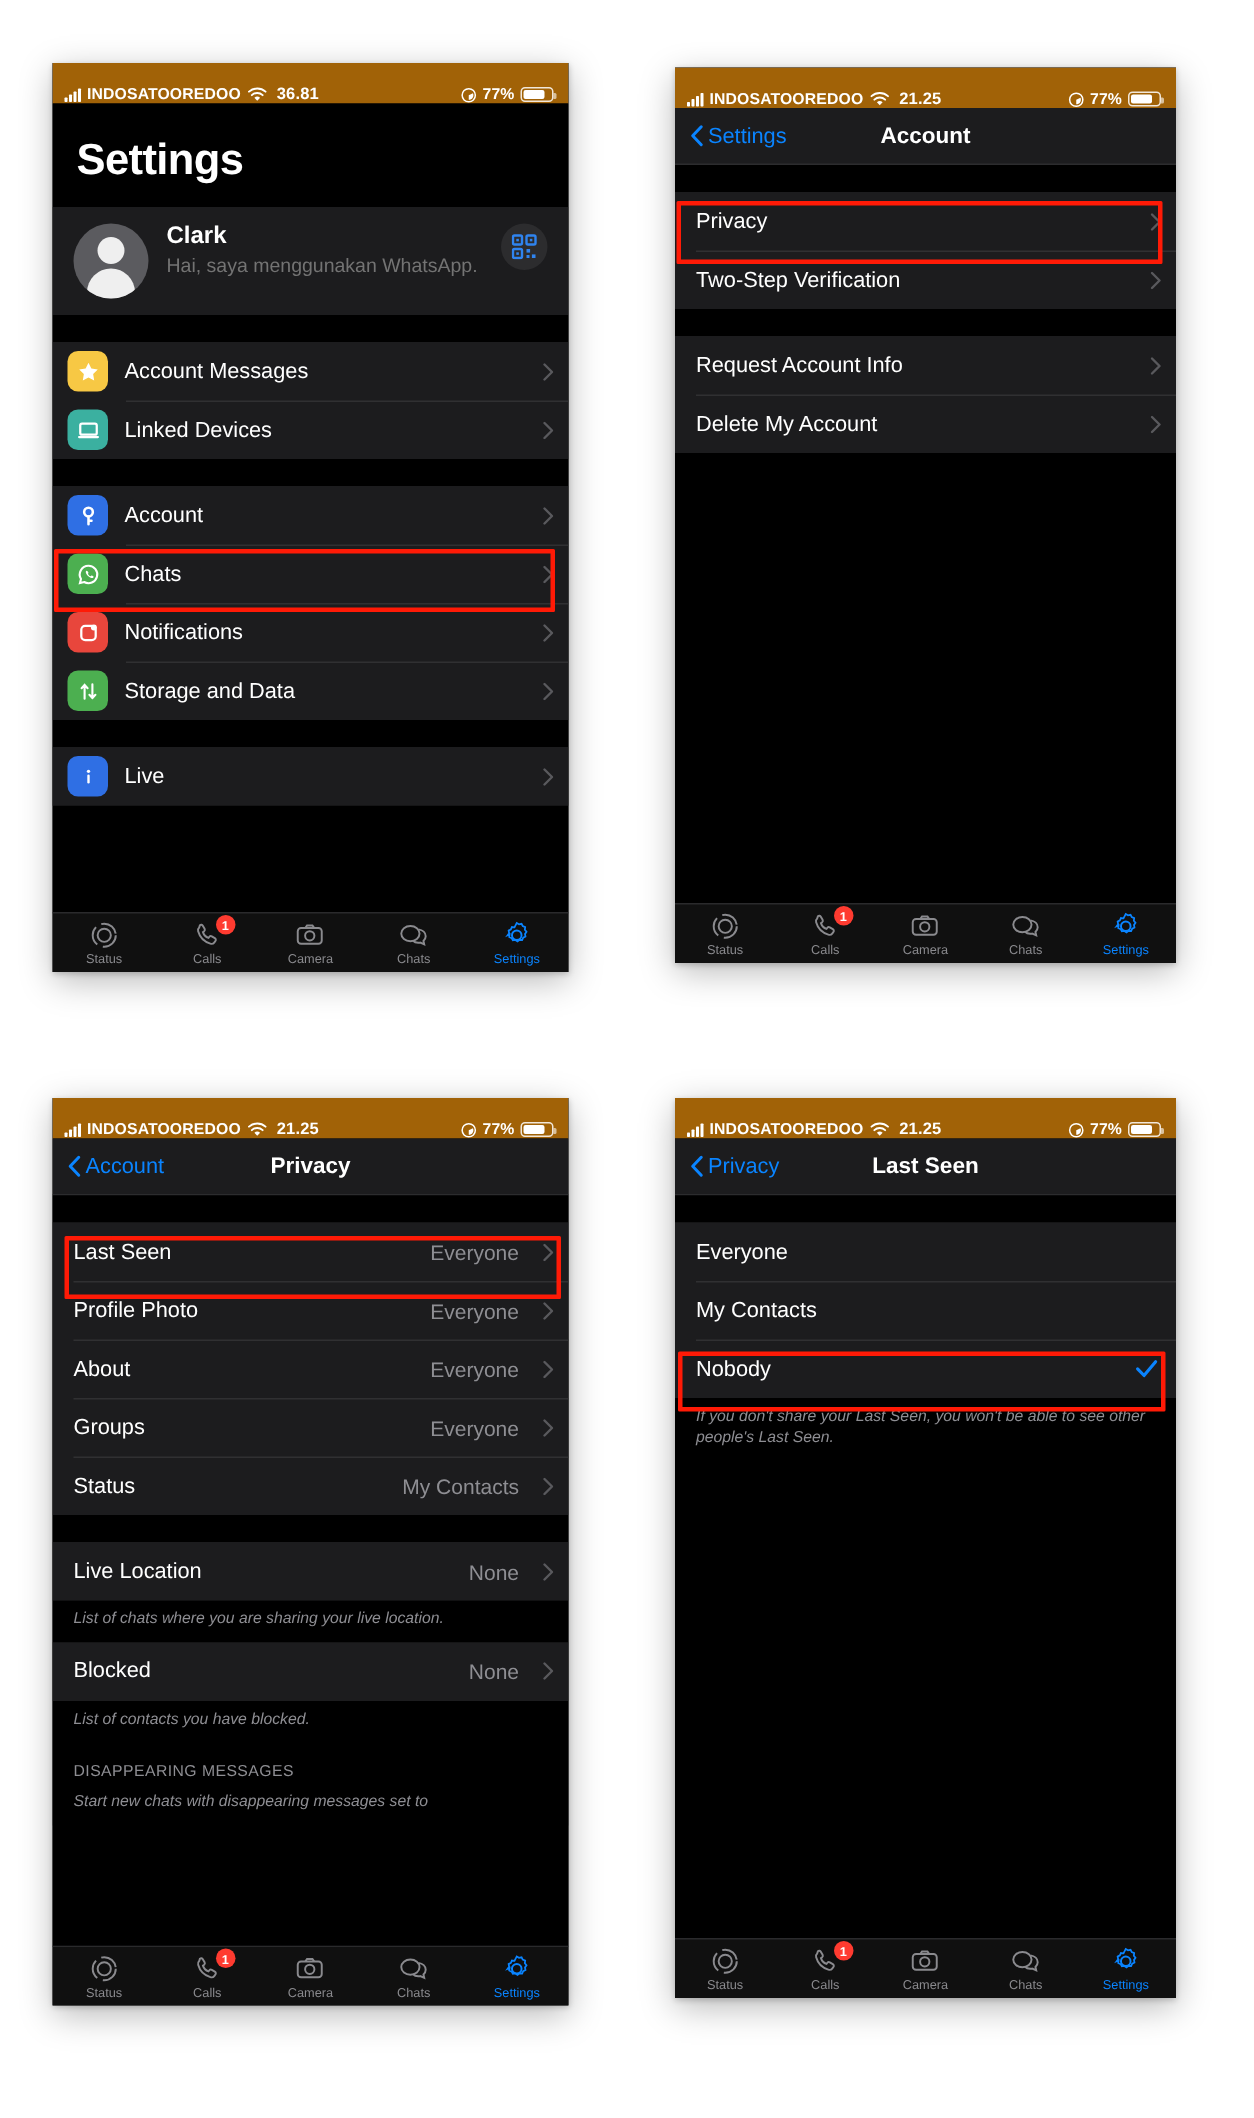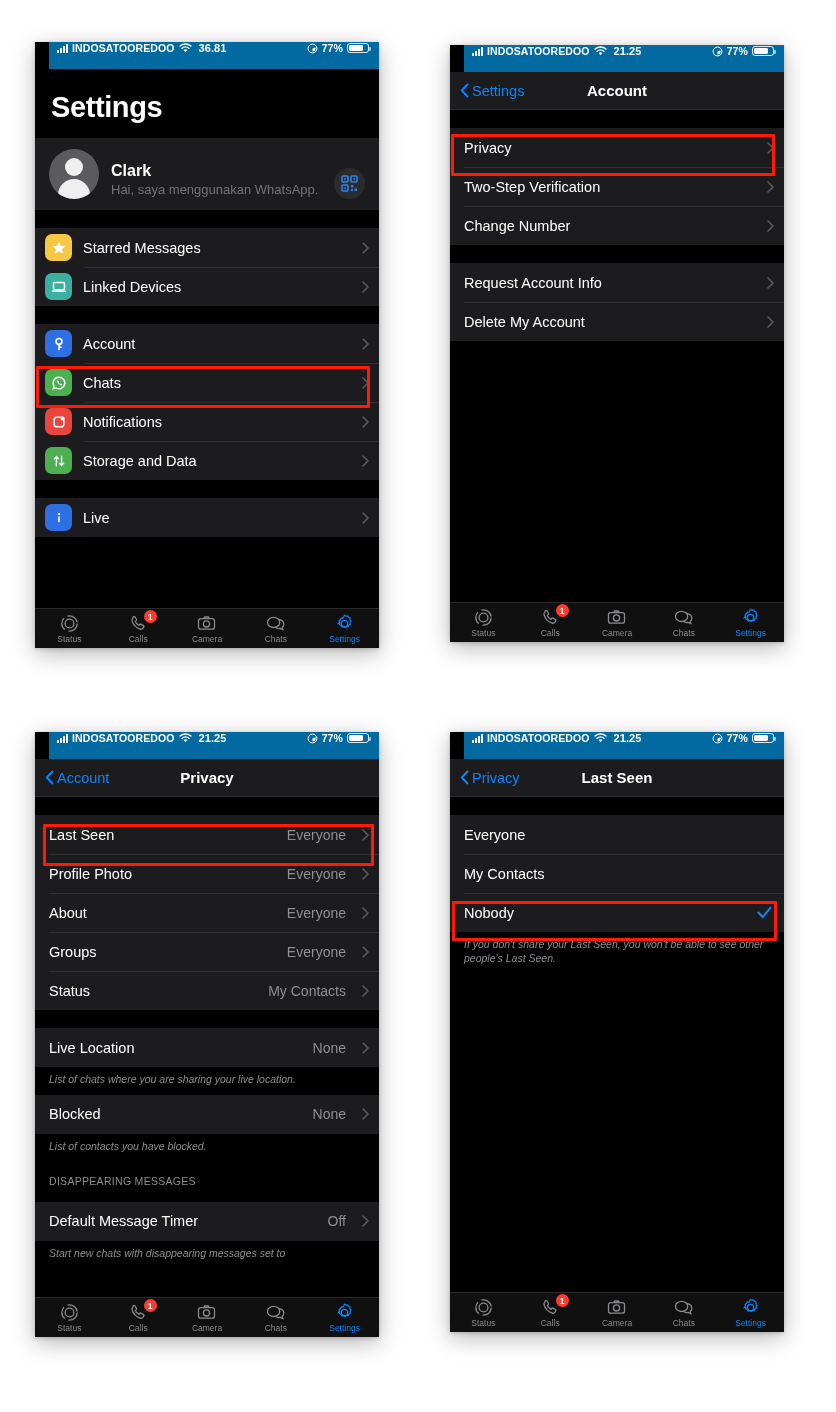--- a/index.html
+++ b/index.html
@@ -20,26 +20,25 @@
     display: flex; flex-direction: column;
   }
   .p1 { left: 35px;  top: 42px;   width: 344px; height: 606px; }
   .p2 { left: 450px; top: 45px;   width: 334px; height: 597px; }
   .p3 { left: 35px;  top: 732px;  width: 344px; height: 605px; }
   .p4 { left: 450px; top: 732px;  width: 334px; height: 600px; }
 
   
   .statusbar {
     height: 27px; flex: 0 0 27px;
-    background: #0369a1; color: #fff;
-    display: flex; align-items: flex-start;
+    background: #a16207; color: #fff;
+    display: flex; align-items: flex-end;
     padding: 0 10px 0 8px;
     font-size: 11px; font-weight: bold;
     letter-spacing: 0.1px;
-    margin-left: 14px;
   }
   .sb-left { display: flex; align-items: center; gap: 4px; }
   .sb-right { margin-left: auto; display: flex; align-items: center; gap: 4px; }
   .bars { display: flex; align-items: flex-end; gap: 1px; height: 9px; }
   .bars i { width: 2px; background: #fff; display: block; border-radius: 0.5px; }
   .bars i:nth-child(1){height:3px;} .bars i:nth-child(2){height:5px;}
   .bars i:nth-child(3){height:7px;} .bars i:nth-child(4){height:9px;}
   .carrier { font-size: 10.5px; font-weight: bold; }
   .wifi { position: relative; width: 13px; height: 10px; }
   .wifi svg { display:block; }
@@ -78,21 +77,21 @@
   
   .large-title-wrap { background:#000; padding: 22px 16px 14px 16px; }
   .large-title { color:#fff; font-size: 29px; font-weight: bold; letter-spacing: -0.4px; }
 
   
   .body { flex: 1 1 auto; background: #000; overflow: hidden; position: relative; }
   .gap { height: 18px; background: #000; }
 
   
   .profile {
-    background: #1c1c1e; display: flex; align-items: flex-end;
+    background: #1c1c1e; display: flex; align-items: flex-start;
     padding: 11px 14px; gap: 12px;
   }
   .avatar {
     width: 50px; height: 50px; border-radius: 50%; background: #5b5b5f;
     position: relative; overflow: hidden; flex: 0 0 50px;
   }
   .avatar .head {
     position:absolute; width:18px;height:18px;border-radius:50%;
     background:#efefef; left:16px; top:9px;
   }
@@ -132,21 +131,21 @@
   .chev svg { display:block; }
   .check { color:#0a84ff; display:flex; margin-right: 2px; }
 
   
   .footnote {
     background:#000; color:#8e8e93; font-size:10.5px;
     padding: 6px 14px 8px 14px; line-height:1.32;font-style:italic;
   }
   .sect-header {
     background:#000; color:#8e8e93; font-size:10.5px;
-    padding: 13px 14px 15px 14px; letter-spacing: 0.3px;
+    padding: 13px 14px 2px 14px; letter-spacing: 0.3px;
   }
 
   
   .tabbar {
     flex: 0 0 40px; height: 40px; background:#101010;
     border-top: 0.5px solid #2a2a2c;
     display:flex; align-items:center;
   }
   .tab {
     flex:1 1 0; display:flex; flex-direction:column; align-items:center;
@@ -239,21 +238,21 @@
 
       <div class="gap"></div>
 
       <div class="group">
         <div class="row icon-row">
           <span class="row-icon" style="background:#f7c844">
             <svg width="16" height="16" viewBox="0 0 16 16">
                 <path d="M8 1.8l1.9 3.9 4.3.6-3.1 3 .7 4.3L8 11.6l-3.8 2 .7-4.3-3.1-3 4.3-.6z" fill="#fff"></path>
               </svg>
           </span>
-          <span class="row-label">Starred Messages</span>
+          <span class="row-label">Account Messages</span>
           <span class="chev">
               <svg width="7" height="12" viewBox="0 0 7 12">
                 <path d="M1 1l5 5-5 5" stroke="#59595d" stroke-width="1.6" fill="none" stroke-linecap="round" stroke-linejoin="round"></path>
               </svg>
             </span>
         </div>
         <div class="row icon-row">
           <span class="row-icon" style="background:#3bb0a0">
             <svg width="16" height="16" viewBox="0 0 16 16">
                 <rect x="2.5" y="3.4" width="11" height="7.4" rx="1.2" stroke="#fff" stroke-width="1.5" fill="none"></rect>
@@ -458,28 +457,20 @@
             </span>
         </div>
         <div class="row">
           <span class="row-label">Two-Step Verification</span>
           <span class="chev">
               <svg width="7" height="12" viewBox="0 0 7 12">
                 <path d="M1 1l5 5-5 5" stroke="#59595d" stroke-width="1.6" fill="none" stroke-linecap="round" stroke-linejoin="round"></path>
               </svg>
             </span>
         </div>
-        <div class="row">
-          <span class="row-label">Change Number</span>
-          <span class="chev">
-              <svg width="7" height="12" viewBox="0 0 7 12">
-                <path d="M1 1l5 5-5 5" stroke="#59595d" stroke-width="1.6" fill="none" stroke-linecap="round" stroke-linejoin="round"></path>
-              </svg>
-            </span>
-        </div>
       </div>
 
       <div class="gap"></div>
 
       <div class="group">
         <div class="row">
           <span class="row-label">Request Account Info</span>
           <span class="chev">
               <svg width="7" height="12" viewBox="0 0 7 12">
                 <path d="M1 1l5 5-5 5" stroke="#59595d" stroke-width="1.6" fill="none" stroke-linecap="round" stroke-linejoin="round"></path>
@@ -667,31 +658,20 @@
           <span class="chev">
               <svg width="7" height="12" viewBox="0 0 7 12">
                 <path d="M1 1l5 5-5 5" stroke="#59595d" stroke-width="1.6" fill="none" stroke-linecap="round" stroke-linejoin="round"></path>
               </svg>
             </span>
         </div>
       </div>
       <div class="footnote">List of contacts you have blocked.</div>
 
       <div class="sect-header">DISAPPEARING MESSAGES</div>
-      <div class="group">
-        <div class="row">
-          <span class="row-label">Default Message Timer</span>
-          <span class="row-value">Off</span>
-          <span class="chev">
-              <svg width="7" height="12" viewBox="0 0 7 12">
-                <path d="M1 1l5 5-5 5" stroke="#59595d" stroke-width="1.6" fill="none" stroke-linecap="round" stroke-linejoin="round"></path>
-              </svg>
-            </span>
-        </div>
-      </div>
       <div class="footnote">Start new chats with disappearing messages set to</div>
     </div>
 
     <div class="tabbar">
       <div class="tab">
         <div class="tab-ico">
           <svg width="19" height="19" viewBox="0 0 19 19">
               <circle cx="9.5" cy="9.5" r="7.7" stroke="#8a8a8e" stroke-width="1.3" fill="none" stroke-dasharray="13 4"></circle>
               <circle cx="9.5" cy="9.5" r="4.4" stroke="#8a8a8e" stroke-width="1.3" fill="none"></circle>
             </svg>

